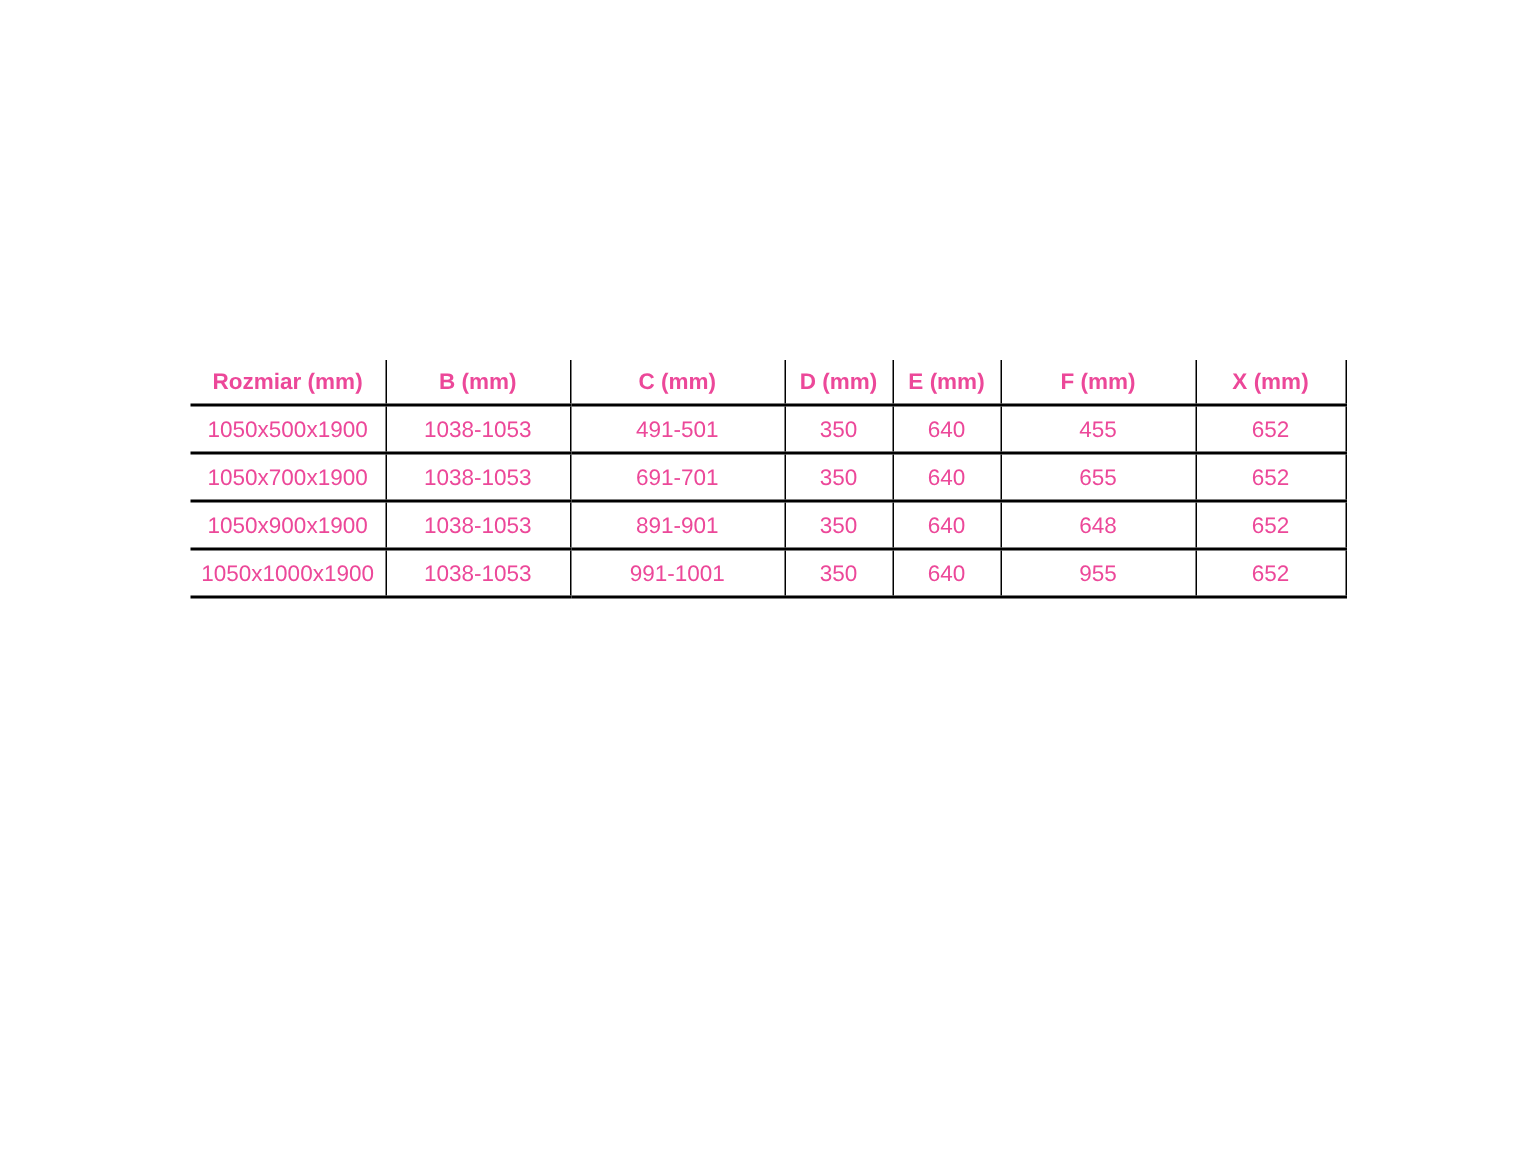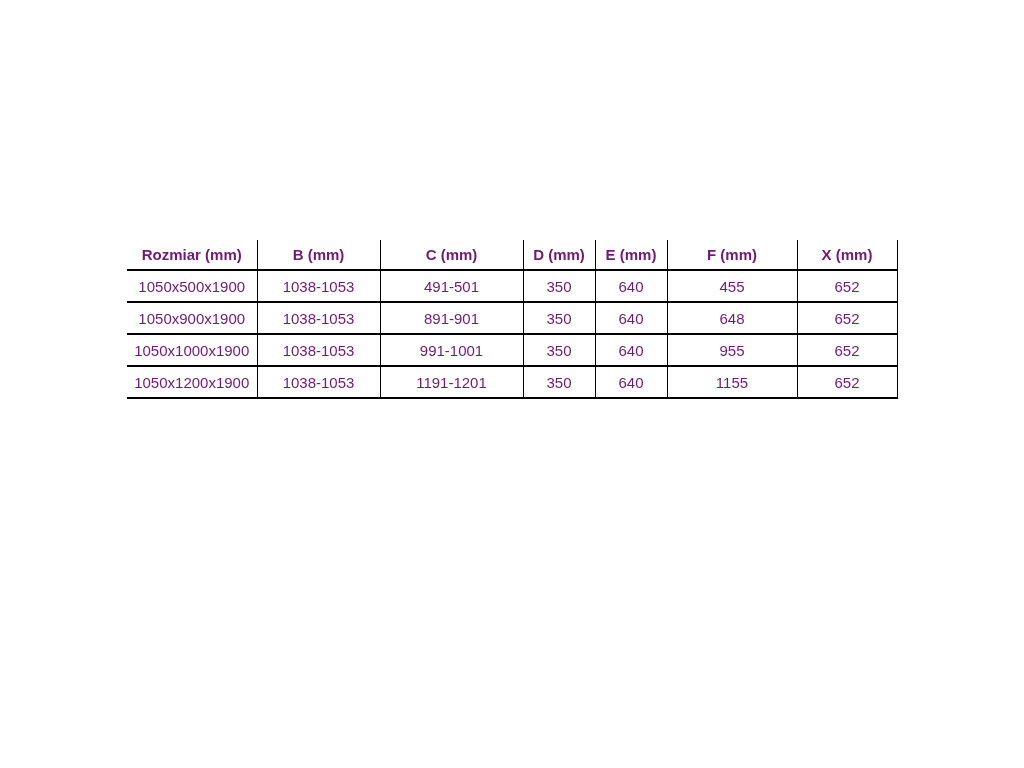--- a/index.html
+++ b/index.html
@@ -15,21 +15,21 @@
     overflow: hidden;
   }
   .size-table {
     position: absolute;
     left: 127px;
     top: 240px;
     border-collapse: collapse;
     table-layout: fixed;
     width: 770px;
     font-size: 15px;
-    color: #701a75;
+    color: #ec4899;
   }
   .size-table col.c1 { width: 130px; }
   .size-table col.c2 { width: 123px; }
   .size-table col.c3 { width: 143px; }
   .size-table col.c4 { width: 72px; }
   .size-table col.c5 { width: 72px; }
   .size-table col.c6 { width: 130px; }
   .size-table col.c7 { width: 100px; }
   .size-table th, .size-table td {
     border-right: 1px solid #000000;
@@ -82,41 +82,41 @@
         <tr>
           <td>1050x500x1900</td>
           <td>1038-1053</td>
           <td>491-501</td>
           <td>350</td>
           <td>640</td>
           <td>455</td>
           <td>652</td>
         </tr>
         <tr>
+          <td>1050x700x1900</td>
+          <td>1038-1053</td>
+          <td>691-701</td>
+          <td>350</td>
+          <td>640</td>
+          <td>655</td>
+          <td>652</td>
+        </tr>
+        <tr>
           <td>1050x900x1900</td>
           <td>1038-1053</td>
           <td>891-901</td>
           <td>350</td>
           <td>640</td>
           <td>648</td>
           <td>652</td>
         </tr>
         <tr>
           <td>1050x1000x1900</td>
           <td>1038-1053</td>
           <td>991-1001</td>
           <td>350</td>
           <td>640</td>
           <td>955</td>
           <td>652</td>
         </tr>
-        <tr>
-          <td>1050x1200x1900</td>
-          <td>1038-1053</td>
-          <td>1191-1201</td>
-          <td>350</td>
-          <td>640</td>
-          <td>1155</td>
-          <td>652</td>
-        </tr>
       </tbody>
   </table>
 </div>
 
 </body></html>

